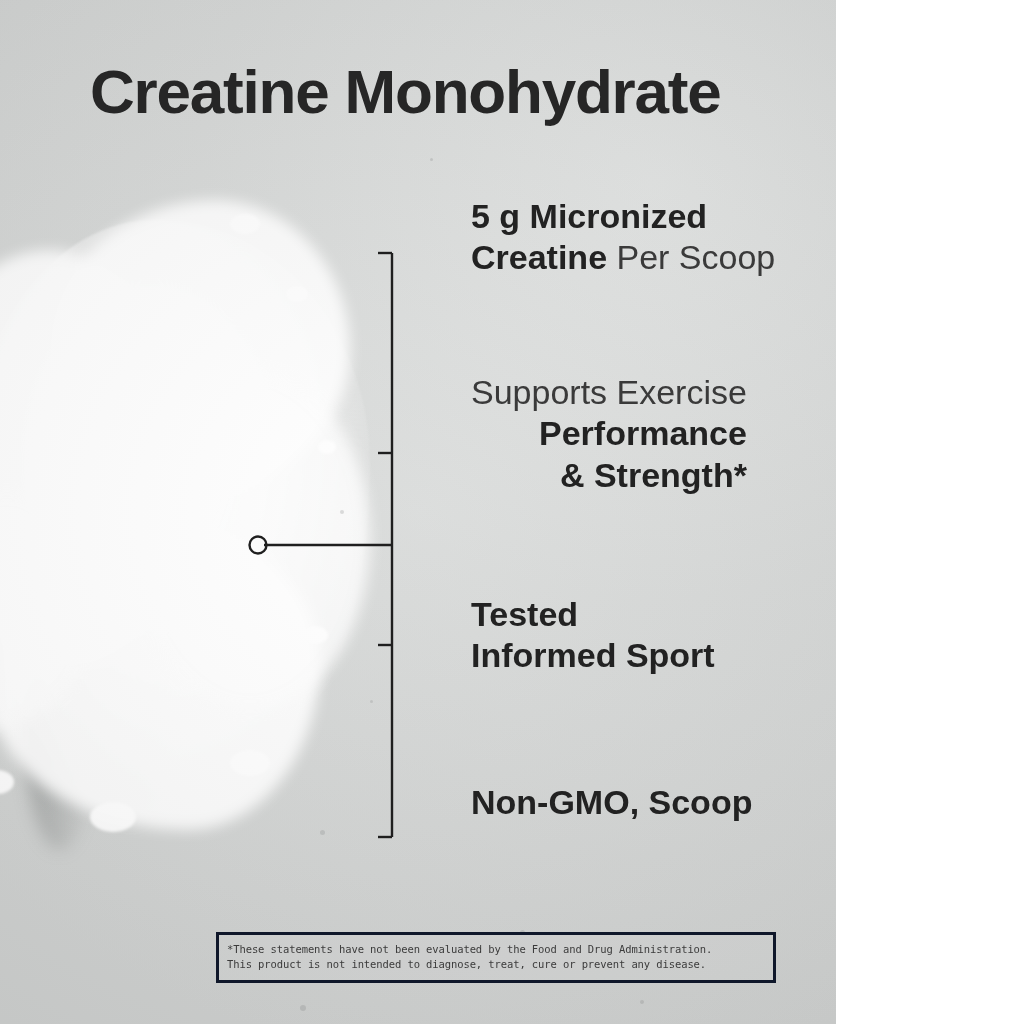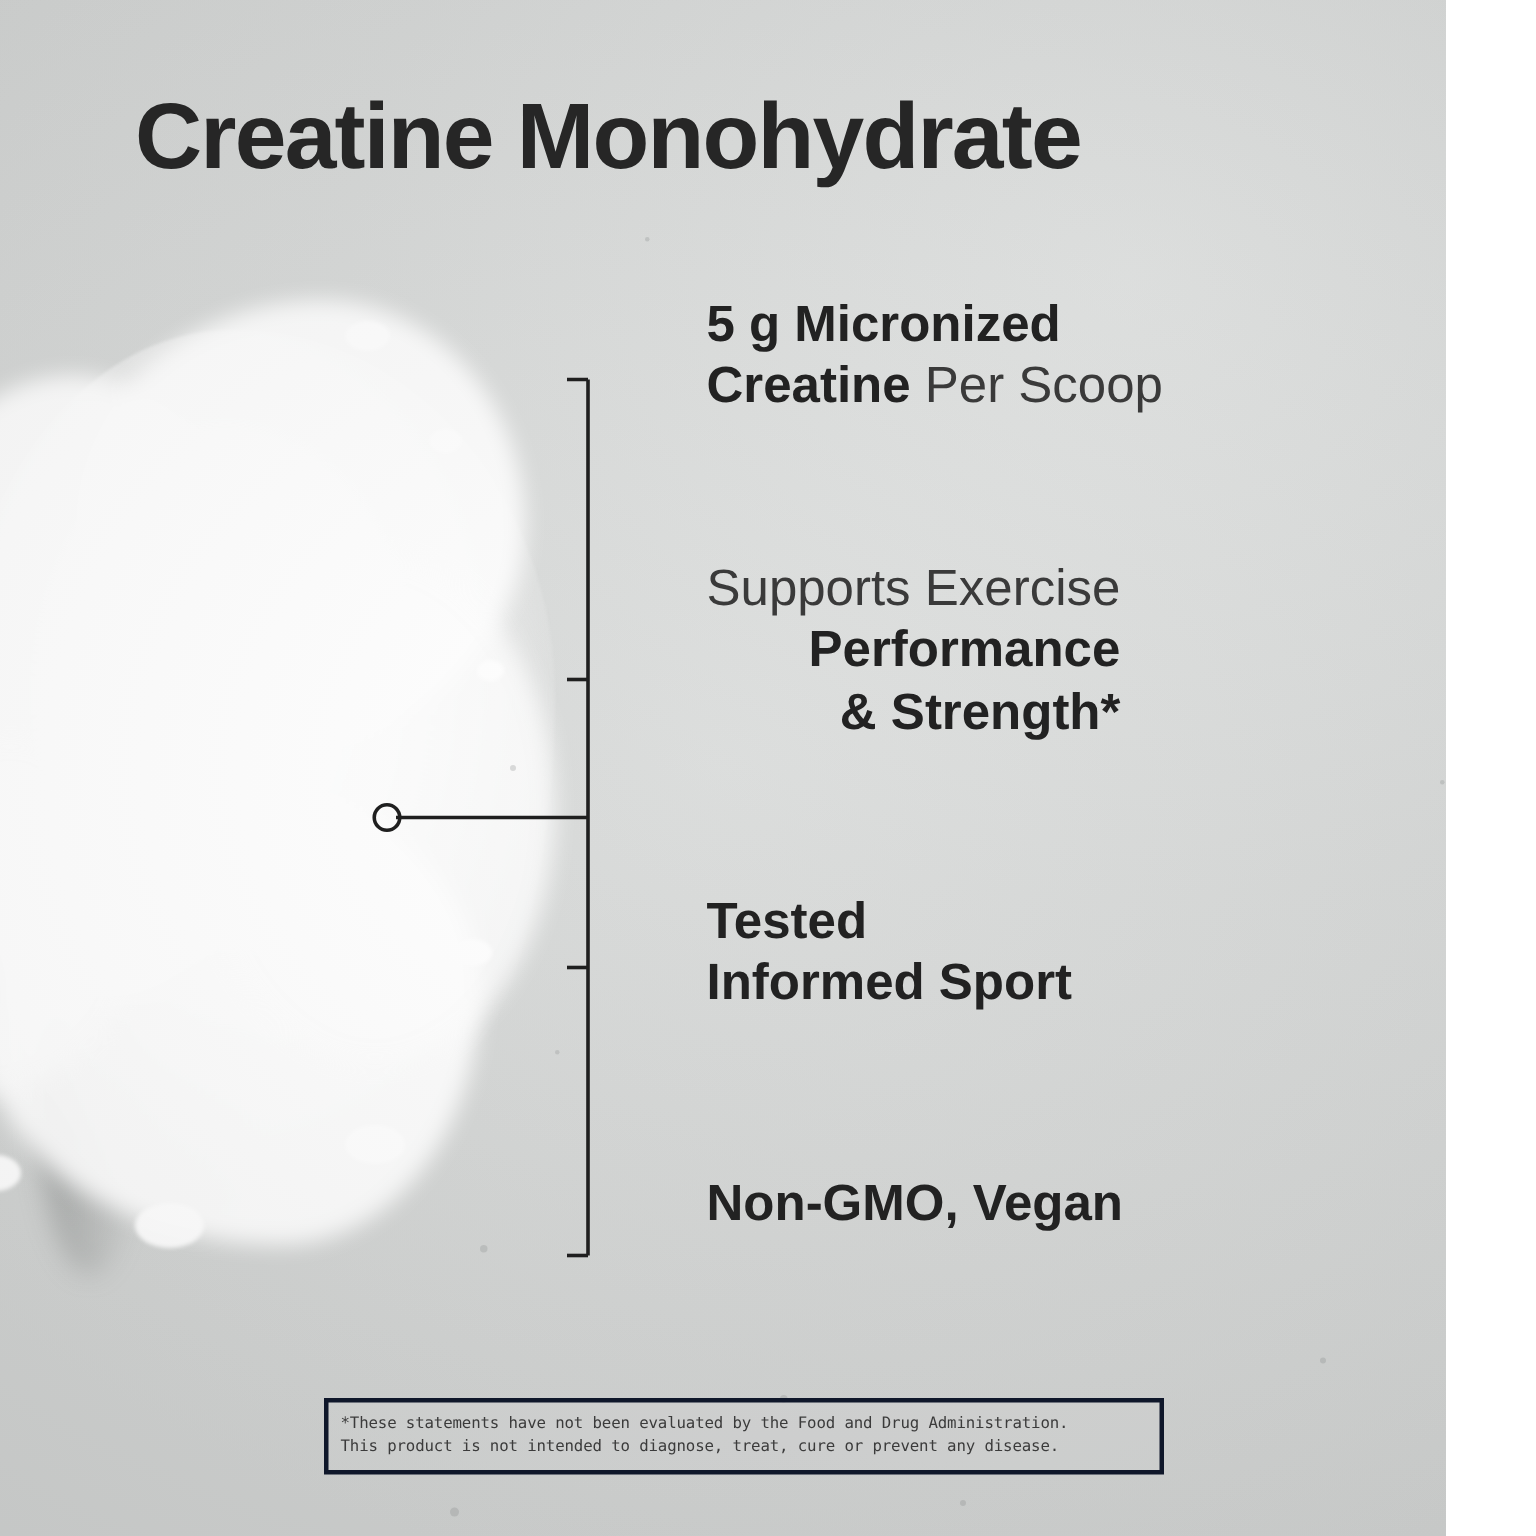--- a/index.html
+++ b/index.html
@@ -2,21 +2,21 @@
 <html><head>
 <meta charset="utf-8">
 <style>
   html, body {
     margin: 0;
     padding: 0;
     background: #ffffff;
   }
   .canvas {
     position: relative;
-    width: 964px;
+    width: 836px;
     height: 1024px;
     overflow: hidden;
     background: #d9dbda;
     font-family: "Liberation Sans", sans-serif;
     color: #2b2b2b;
   }
 
   
   .bg-base {
     position: absolute;
@@ -234,21 +234,21 @@
       <div><b>Performance</b></div>
       <div><b>&amp; Strength*</b></div>
     </div>
 
     <div class="feature f3">
       <div><b>Tested</b></div>
       <div><b>Informed Sport</b></div>
     </div>
 
     <div class="feature f4">
-      <div><b>Non-GMO, Vegan</b></div>
+      <div><b>Non-GMO, Scoop</b></div>
     </div>
 
   </div>
 
   <div class="disclaimer">
     <p>*These statements have not been evaluated by the Food and Drug Administration.</p>
     <p>This product is not intended to diagnose, treat, cure or prevent any disease.</p>
   </div>
 
 </div>

